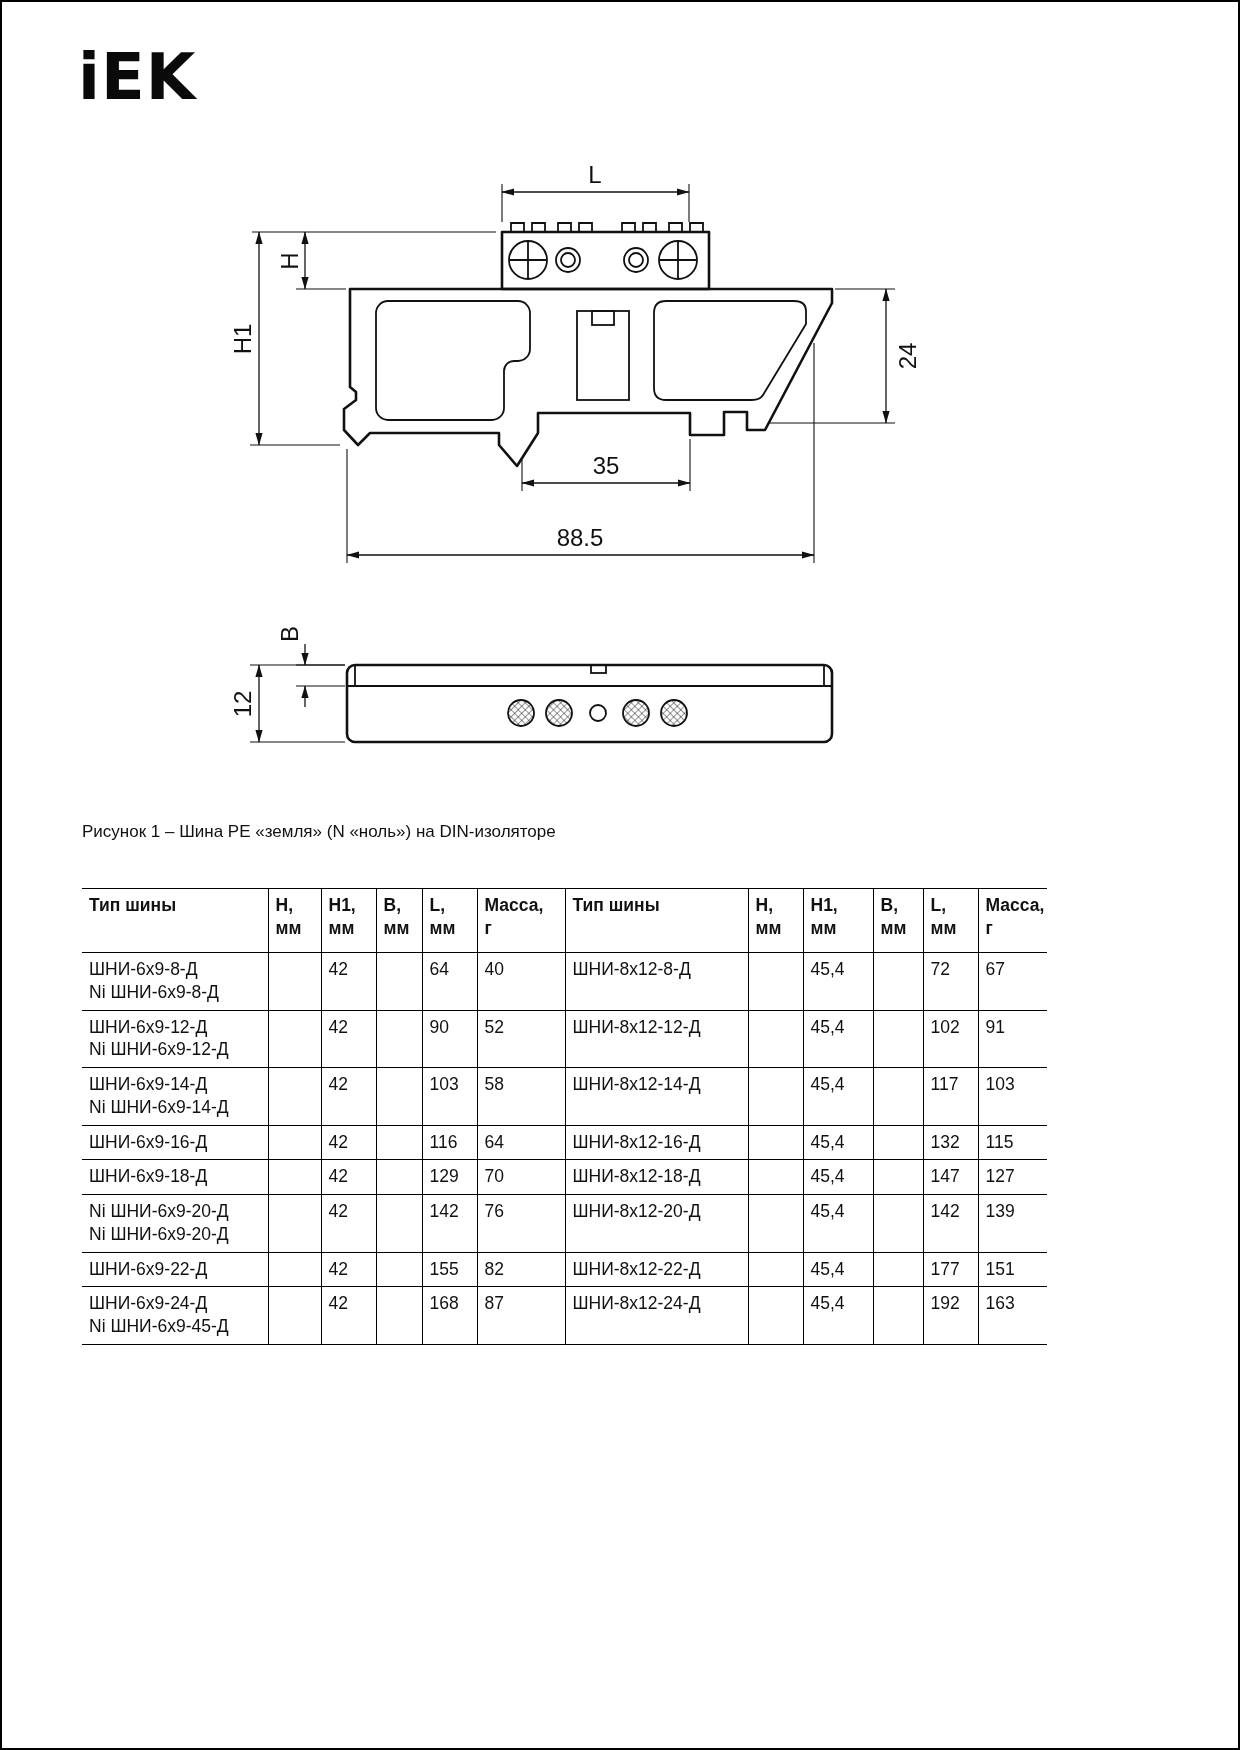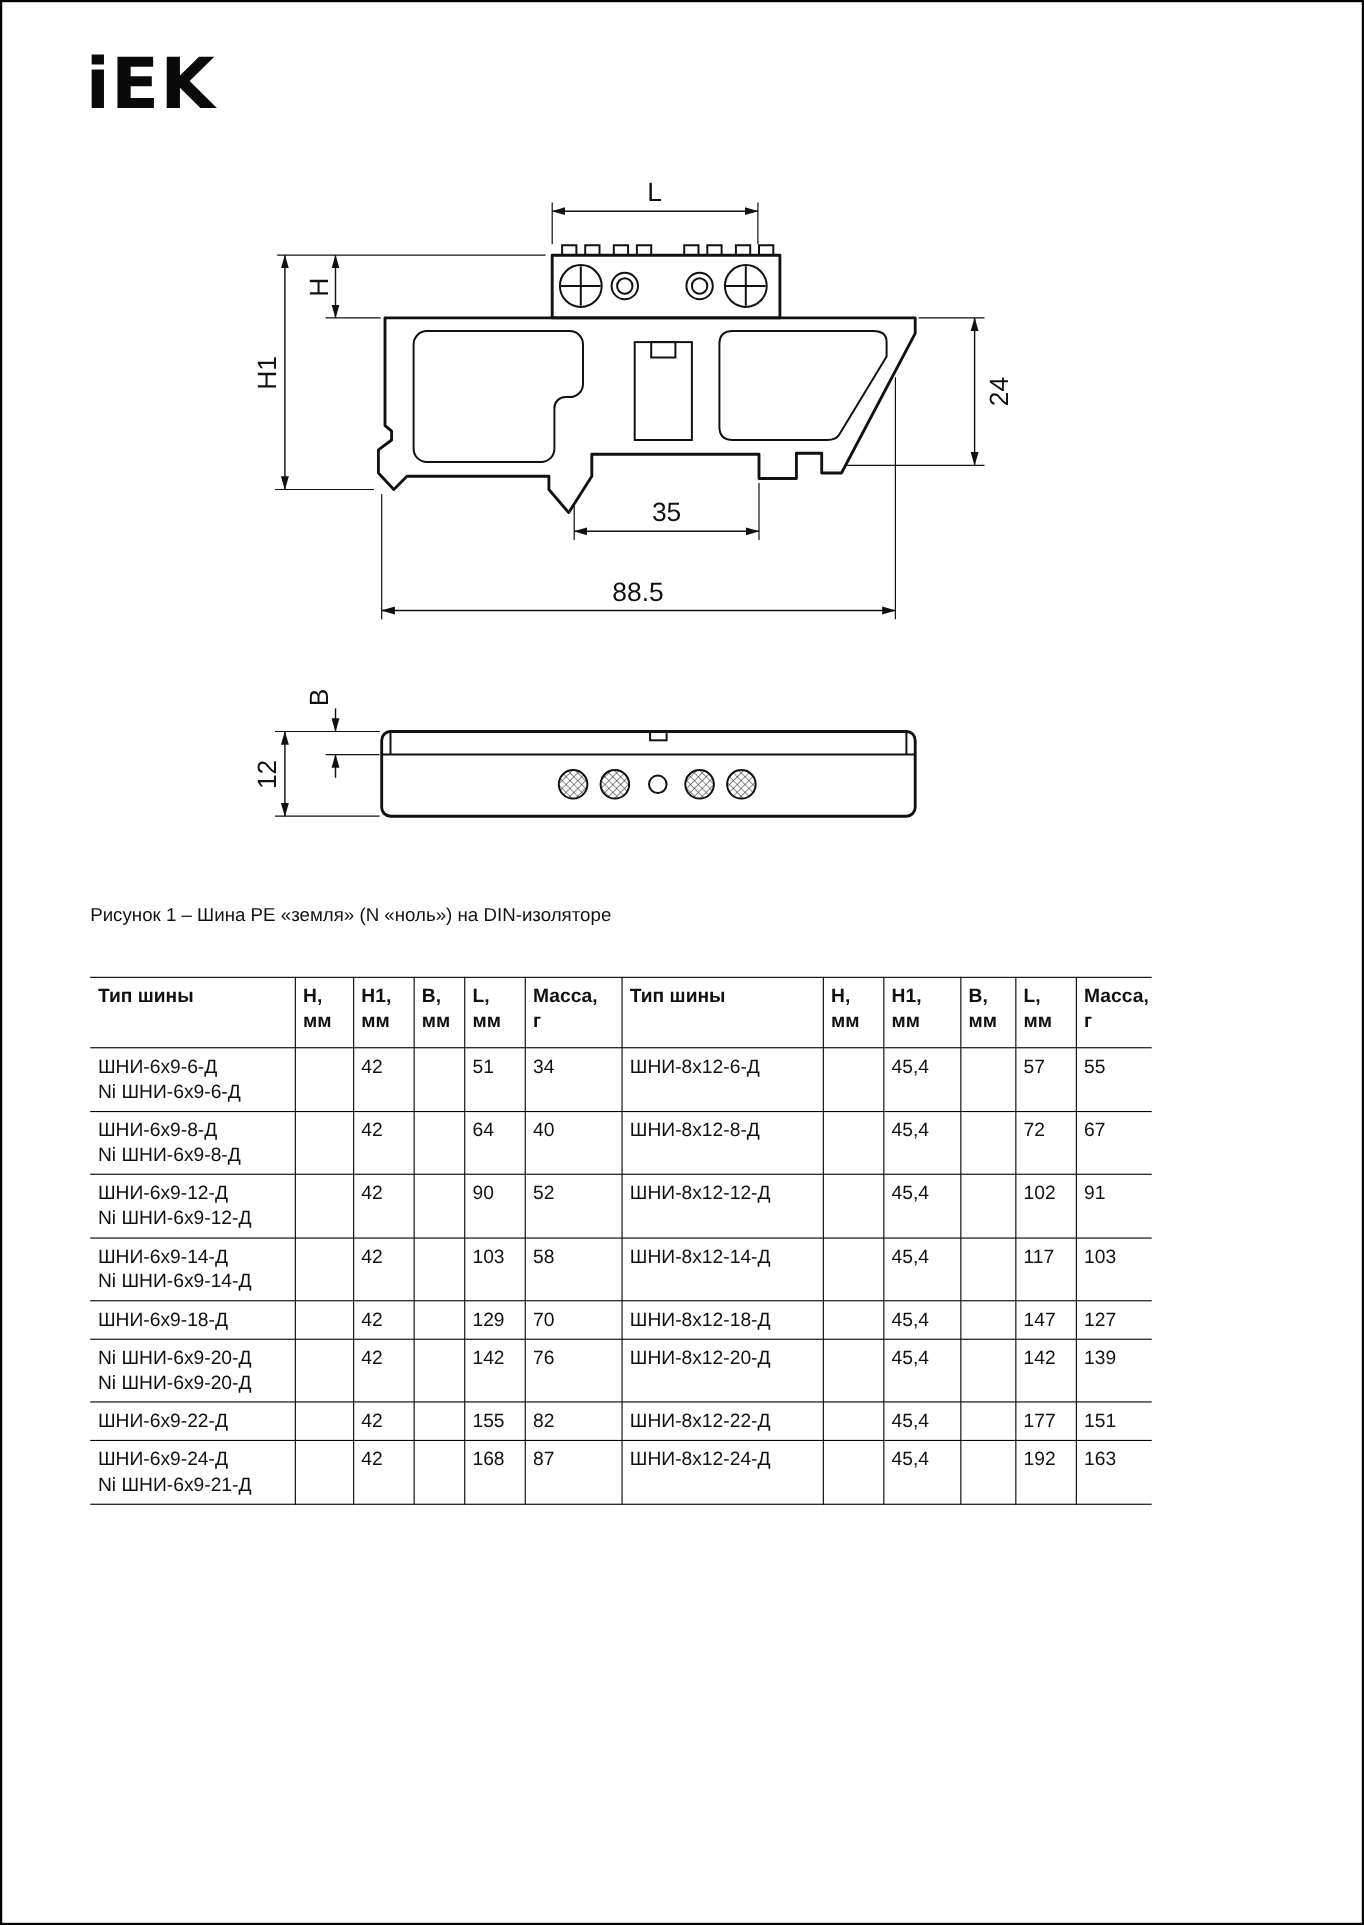--- a/index.html
+++ b/index.html
@@ -196,35 +196,20 @@
         <th>B,
 мм</th>
         <th>L,
 мм</th>
         <th>Масса,
 г</th>
       </tr>
     </thead>
     <tbody>
         <tr>
-          <td>ШНИ-6х9-6-Д
-Ni ШНИ-6х9-6-Д</td>
-          <td></td>
-          <td>42</td>
-          <td></td>
-          <td>51</td>
-          <td>34</td>
-          <td>ШНИ-8х12-6-Д</td>
-          <td></td>
-          <td>45,4</td>
-          <td></td>
-          <td>57</td>
-          <td>55</td>
-        </tr>
-        <tr>
           <td>ШНИ-6х9-8-Д
 Ni ШНИ-6х9-8-Д</td>
           <td></td>
           <td>42</td>
           <td></td>
           <td>64</td>
           <td>40</td>
           <td>ШНИ-8х12-8-Д</td>
           <td></td>
           <td>45,4</td>
@@ -256,20 +241,34 @@
           <td>103</td>
           <td>58</td>
           <td>ШНИ-8х12-14-Д</td>
           <td></td>
           <td>45,4</td>
           <td></td>
           <td>117</td>
           <td>103</td>
         </tr>
         <tr>
+          <td>ШНИ-6х9-16-Д</td>
+          <td></td>
+          <td>42</td>
+          <td></td>
+          <td>116</td>
+          <td>64</td>
+          <td>ШНИ-8х12-16-Д</td>
+          <td></td>
+          <td>45,4</td>
+          <td></td>
+          <td>132</td>
+          <td>115</td>
+        </tr>
+        <tr>
           <td>ШНИ-6х9-18-Д</td>
           <td></td>
           <td>42</td>
           <td></td>
           <td>129</td>
           <td>70</td>
           <td>ШНИ-8х12-18-Д</td>
           <td></td>
           <td>45,4</td>
           <td></td>
@@ -300,21 +299,21 @@
           <td>82</td>
           <td>ШНИ-8х12-22-Д</td>
           <td></td>
           <td>45,4</td>
           <td></td>
           <td>177</td>
           <td>151</td>
         </tr>
         <tr>
           <td>ШНИ-6х9-24-Д
-Ni ШНИ-6х9-21-Д</td>
+Ni ШНИ-6х9-45-Д</td>
           <td></td>
           <td>42</td>
           <td></td>
           <td>168</td>
           <td>87</td>
           <td>ШНИ-8х12-24-Д</td>
           <td></td>
           <td>45,4</td>
           <td></td>
           <td>192</td>

